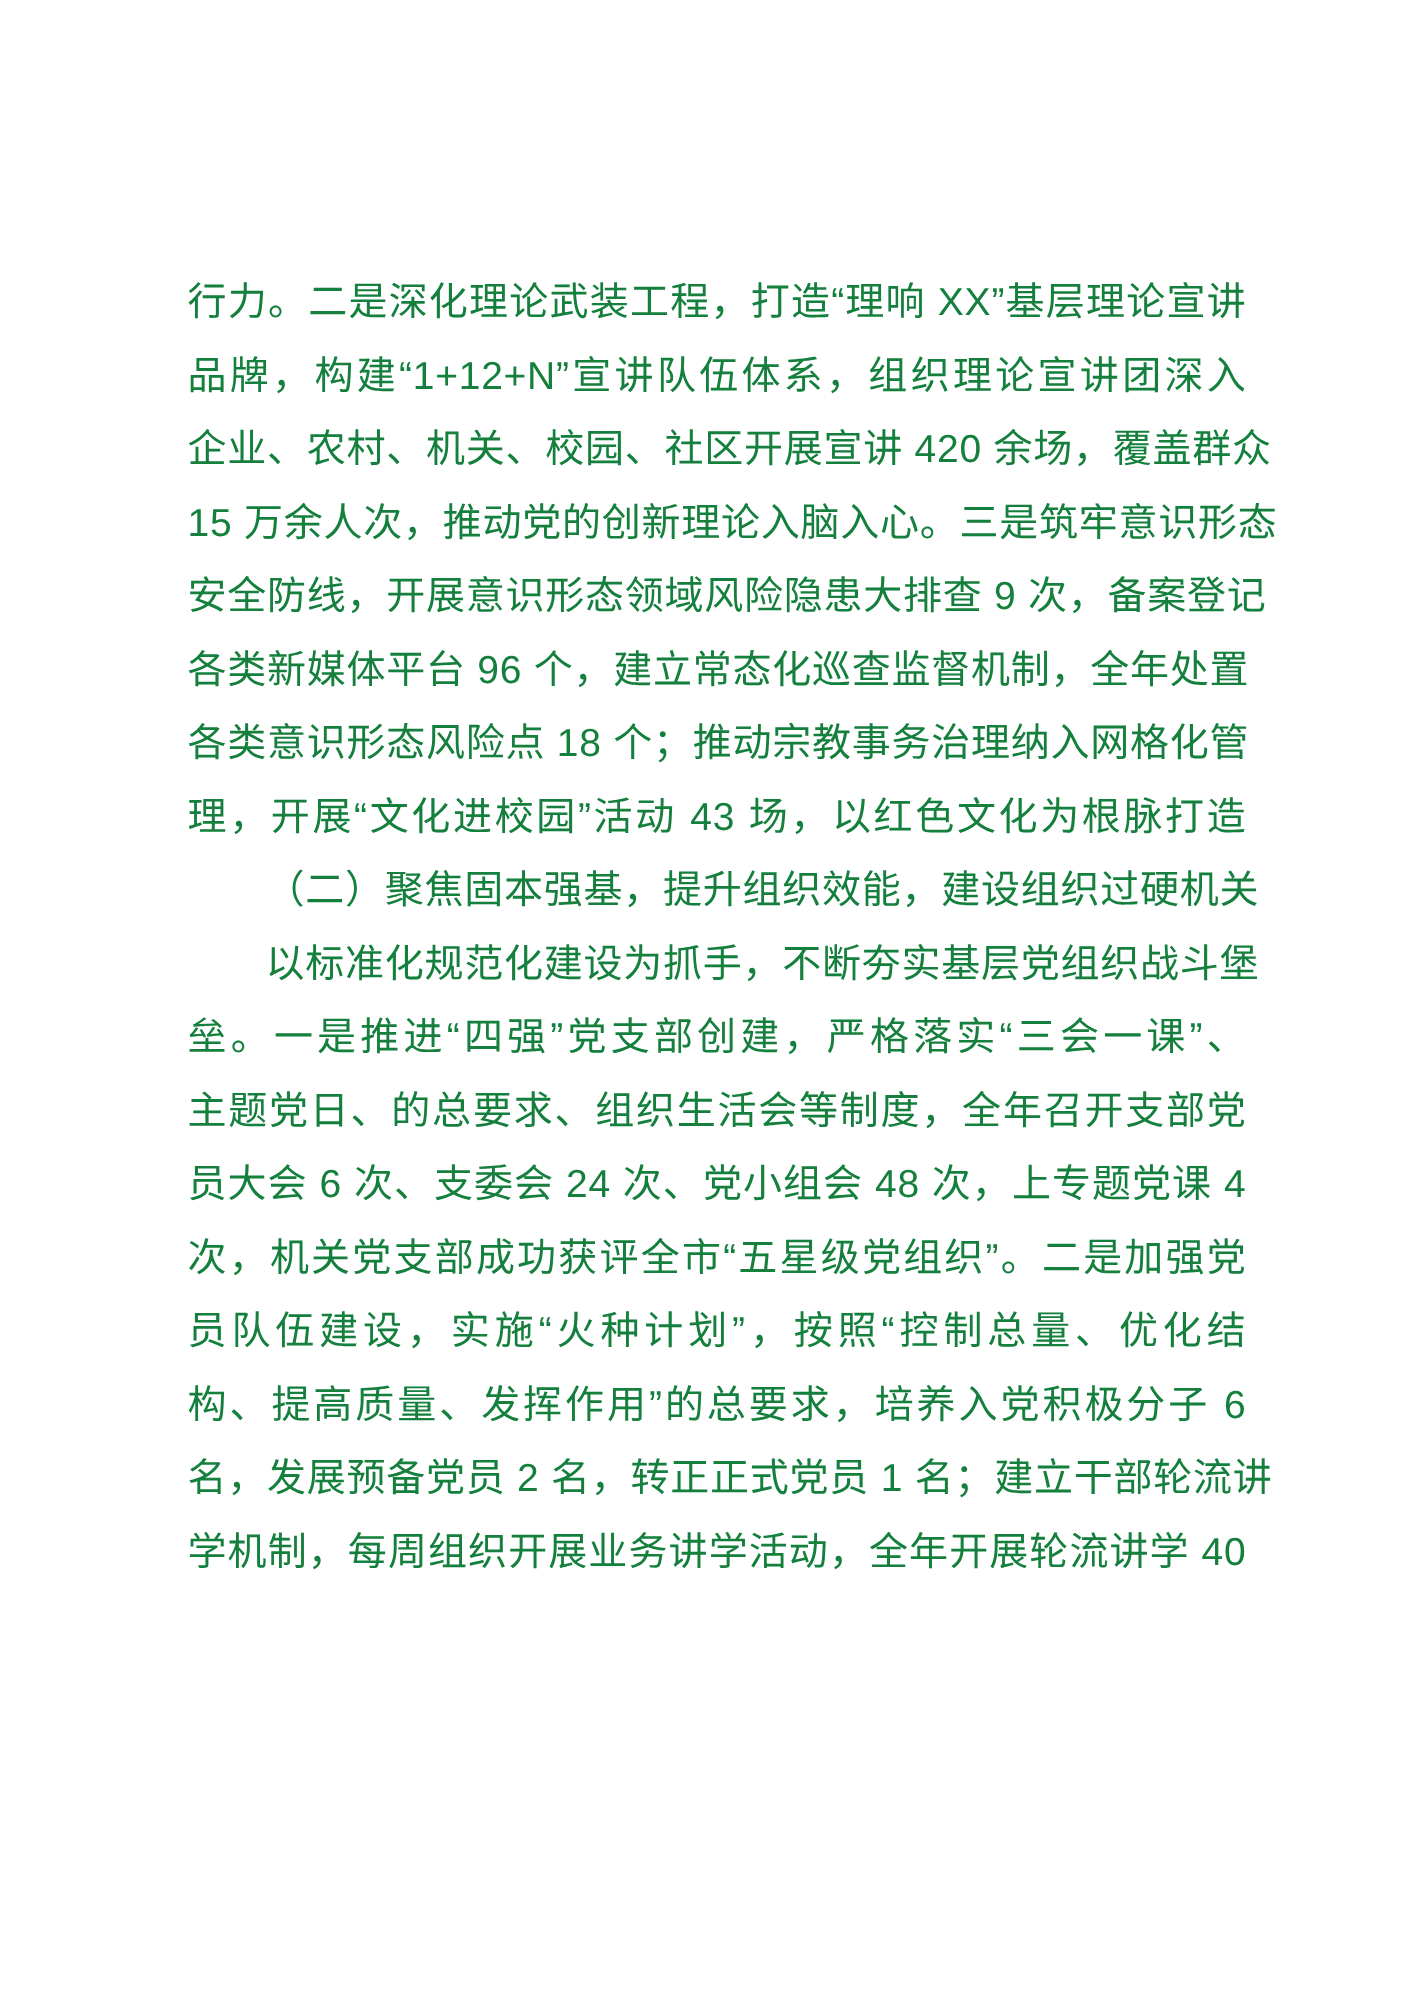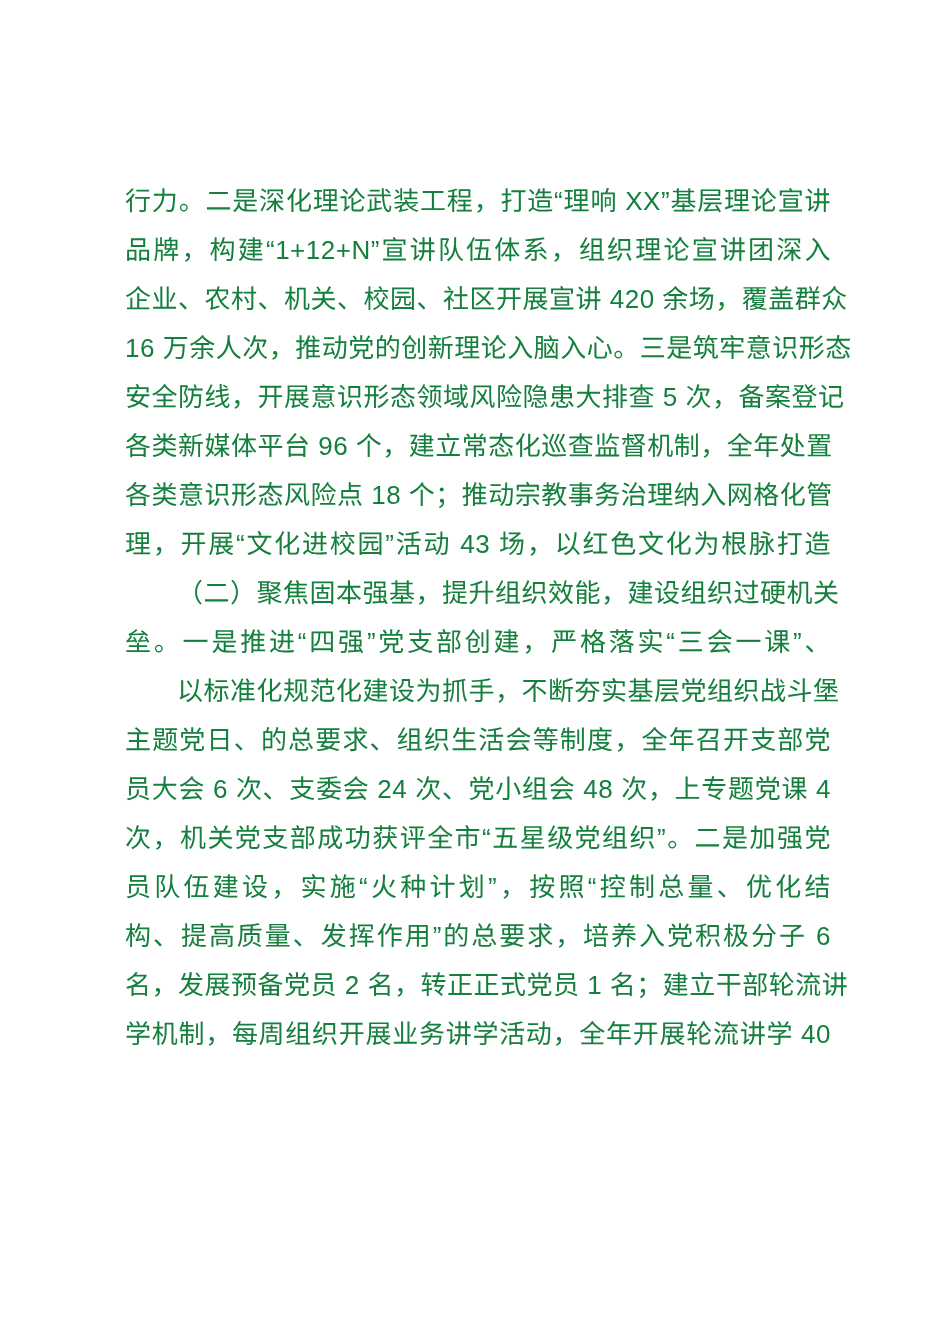--- a/index.html
+++ b/index.html
@@ -51,28 +51,28 @@
   }
 </style>
 </head>
 <body>
 
 <div class="page">
   <div class="text-block">
     <div class="line justify">行力。二是深化理论武装工程，打造“理响 XX”基层理论宣讲</div>
     <div class="line justify">品牌，构建“1+12+N”宣讲队伍体系，组织理论宣讲团深入</div>
     <div class="line justify">企业、农村、机关、校园、社区开展宣讲 420 余场，覆盖群众</div>
-    <div class="line justify">16 万余人次，推动党的创新理论入脑入心。三是筑牢意识形态</div>
-    <div class="line justify">安全防线，开展意识形态领域风险隐患大排查 5 次，备案登记</div>
+    <div class="line justify">15 万余人次，推动党的创新理论入脑入心。三是筑牢意识形态</div>
+    <div class="line justify">安全防线，开展意识形态领域风险隐患大排查 9 次，备案登记</div>
     <div class="line justify">各类新媒体平台 96 个，建立常态化巡查监督机制，全年处置</div>
     <div class="line justify">各类意识形态风险点 18 个；推动宗教事务治理纳入网格化管</div>
     <div class="line justify">理，开展“文化进校园”活动 43 场，以红色文化为根脉打造</div>
     <div class="line heading indent">（二）聚焦固本强基，提升组织效能，建设组织过硬机关</div>
+    <div class="line justify indent">以标准化规范化建设为抓手，不断夯实基层党组织战斗堡</div>
     <div class="line justify">垒。一是推进“四强”党支部创建，严格落实“三会一课”、</div>
-    <div class="line justify indent">以标准化规范化建设为抓手，不断夯实基层党组织战斗堡</div>
     <div class="line justify">主题党日、的总要求、组织生活会等制度，全年召开支部党</div>
     <div class="line justify">员大会 6 次、支委会 24 次、党小组会 48 次，上专题党课 4</div>
     <div class="line justify">次，机关党支部成功获评全市“五星级党组织”。二是加强党</div>
     <div class="line justify">员队伍建设，实施“火种计划”，按照“控制总量、优化结</div>
     <div class="line justify">构、提高质量、发挥作用”的总要求，培养入党积极分子 6</div>
     <div class="line justify">名，发展预备党员 2 名，转正正式党员 1 名；建立干部轮流讲</div>
     <div class="line justify">学机制，每周组织开展业务讲学活动，全年开展轮流讲学 40</div>
   </div>
 </div>
 

